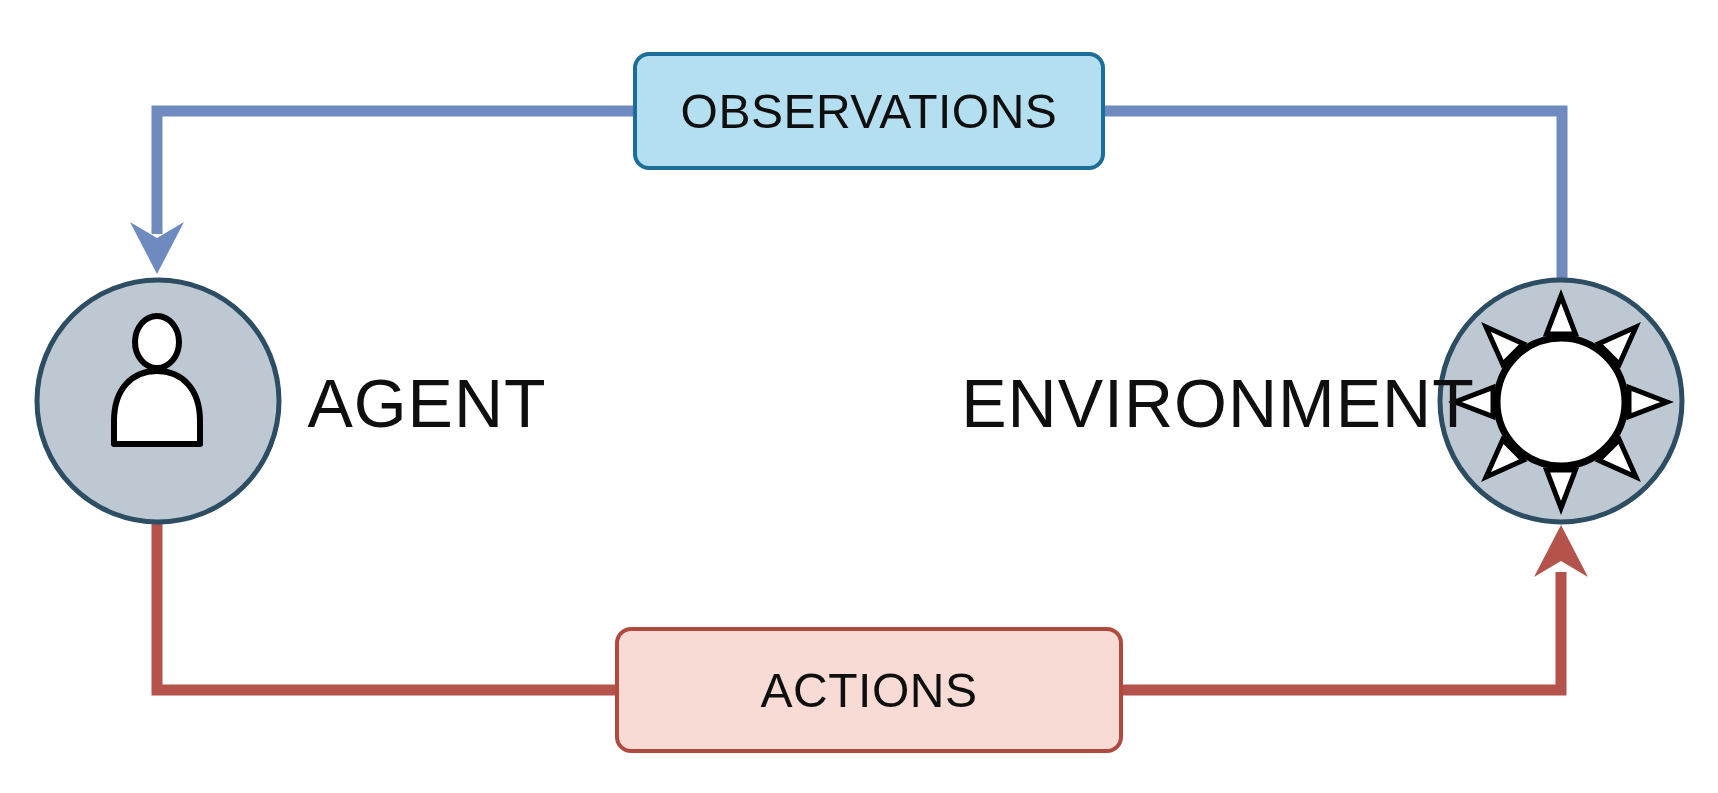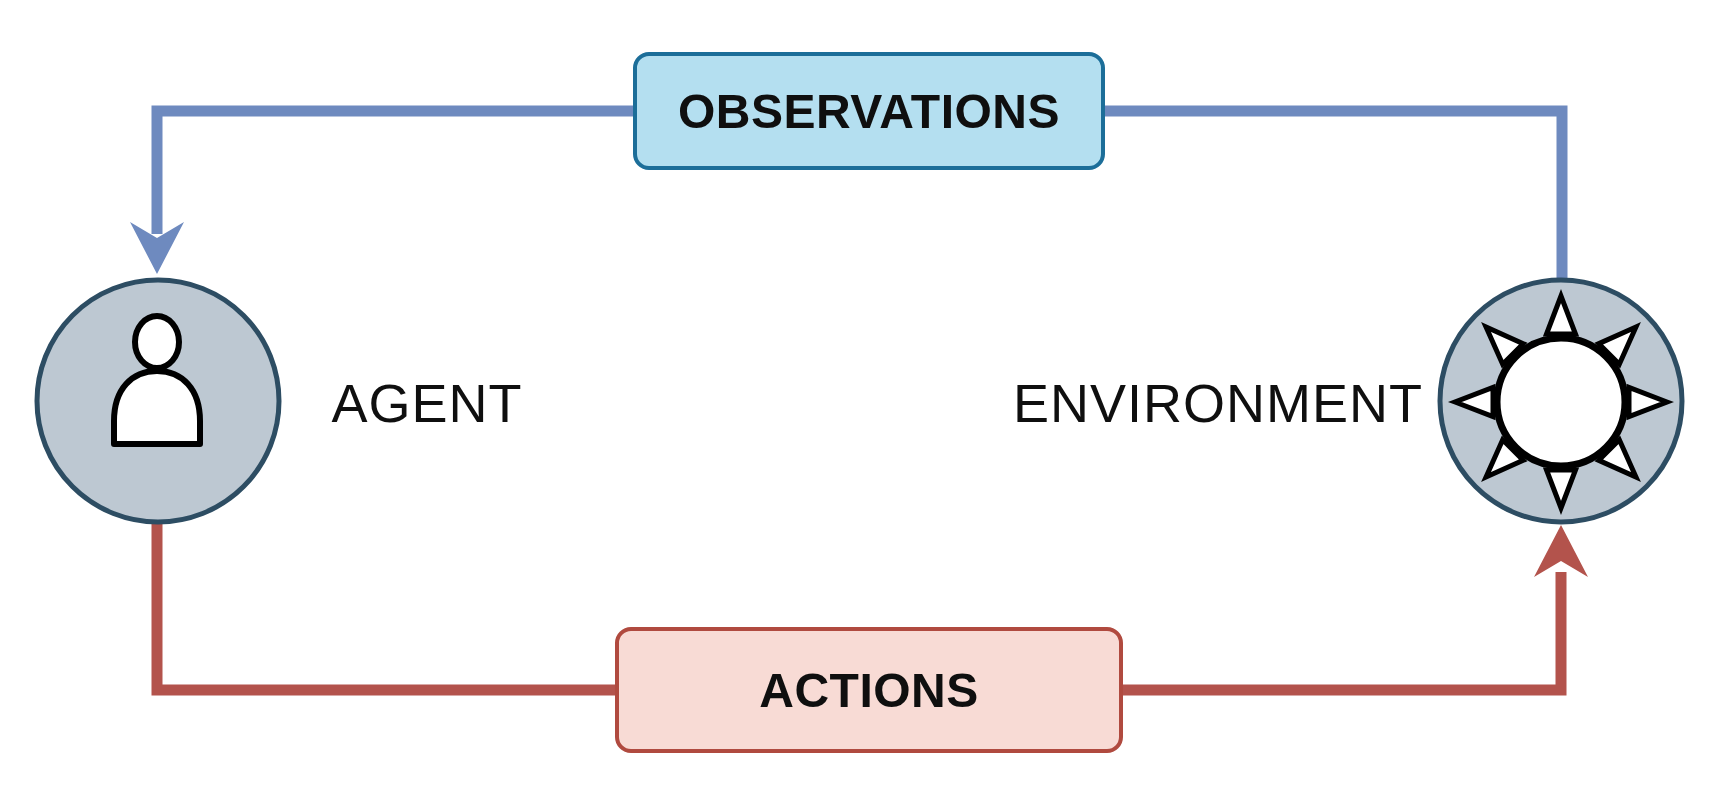--- a/index.html
+++ b/index.html
@@ -36,26 +36,25 @@
     left: 615px; top: 627px;
     width: 508px; height: 126px;
     background: #F8DBD5;
     border: 4px solid #B04A3F;
   }
   .box-label {
     font-size: 48px;
     letter-spacing: 0.5px;
     color: #0f0f0f;
     white-space: nowrap;
-    font-weight: bold;
   }
   .node-label {
     position: absolute;
     transform: translate(-50%, -50%);
-    font-size: 54px;
+    font-size: 68px;
     letter-spacing: 1px;
     color: #0f0f0f;
     white-space: nowrap;
     z-index: 2;
   }
   .label-agent { left: 427px; top: 403px; }
   .label-environment { left: 1218px; top: 403px; text-align: right; }
 </style>
 </head>
 <body>

